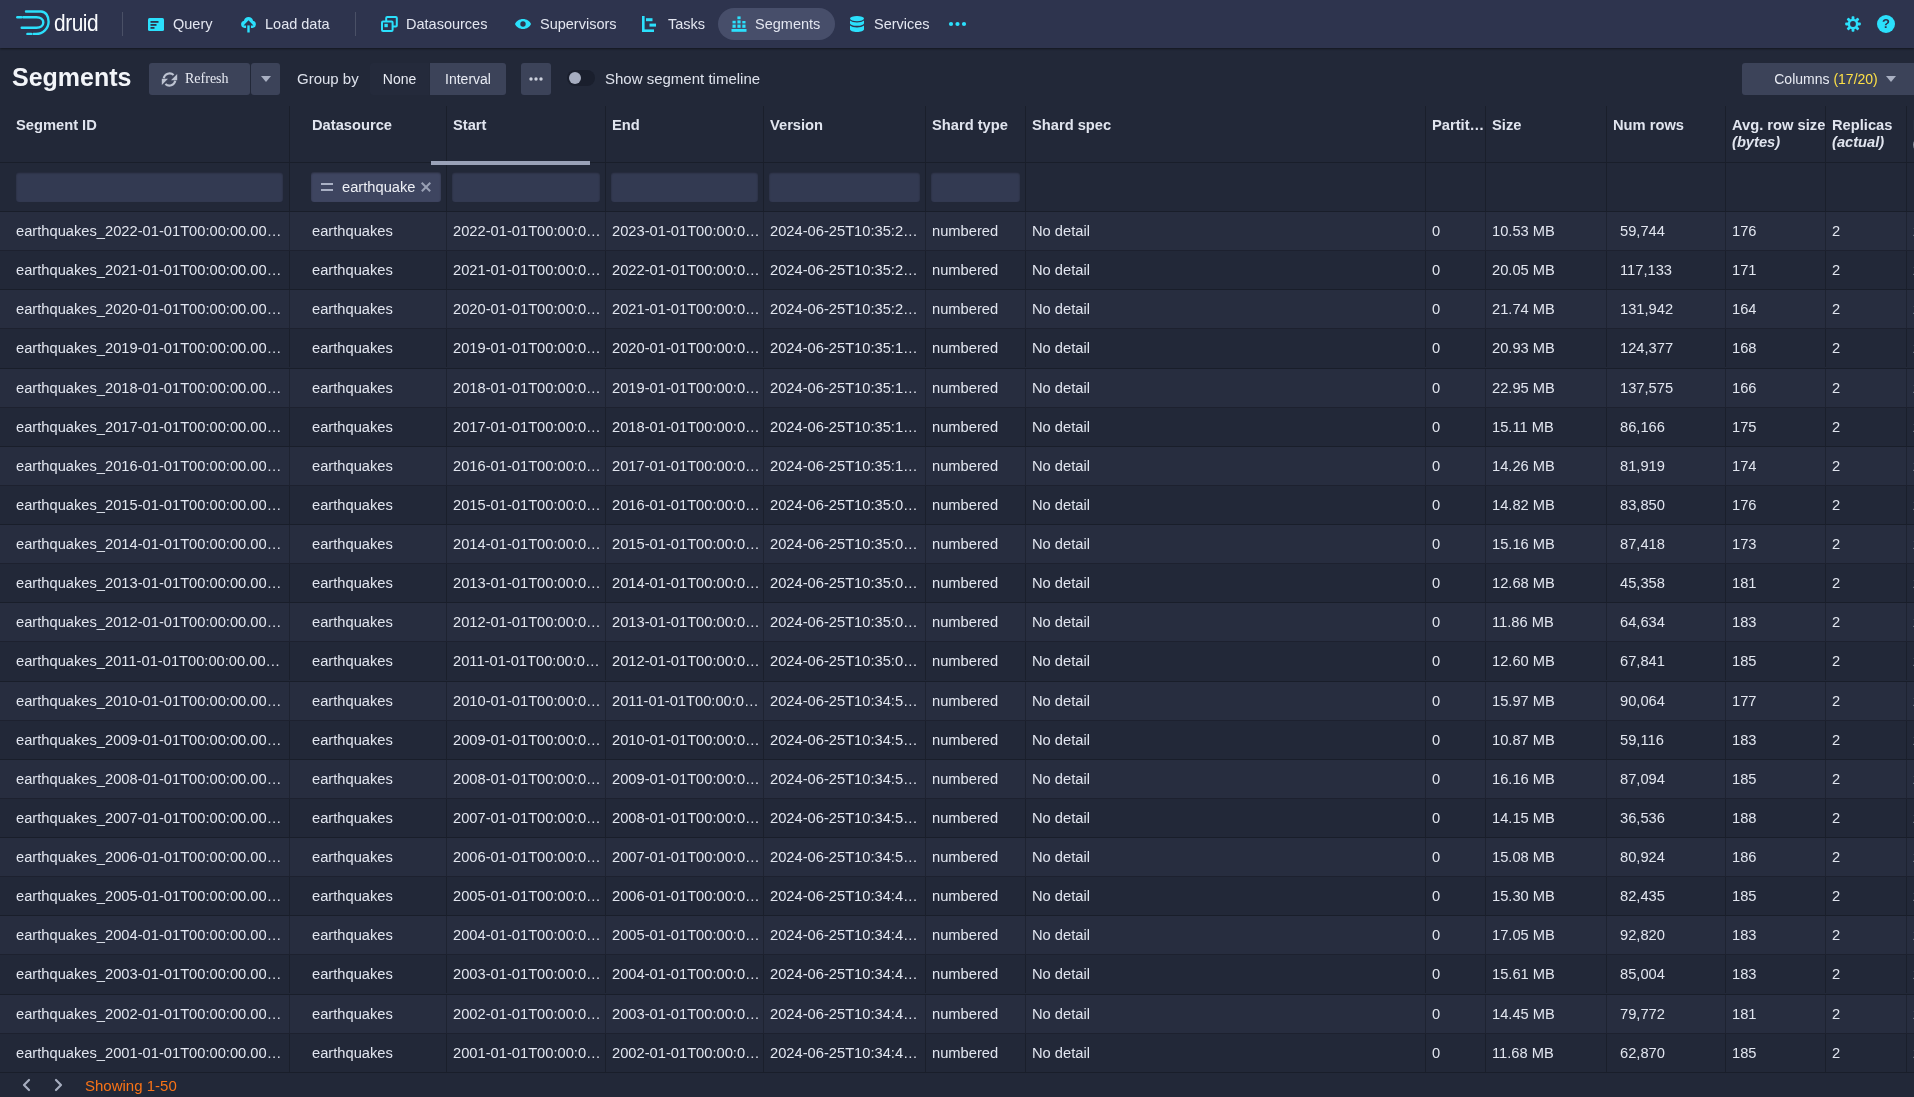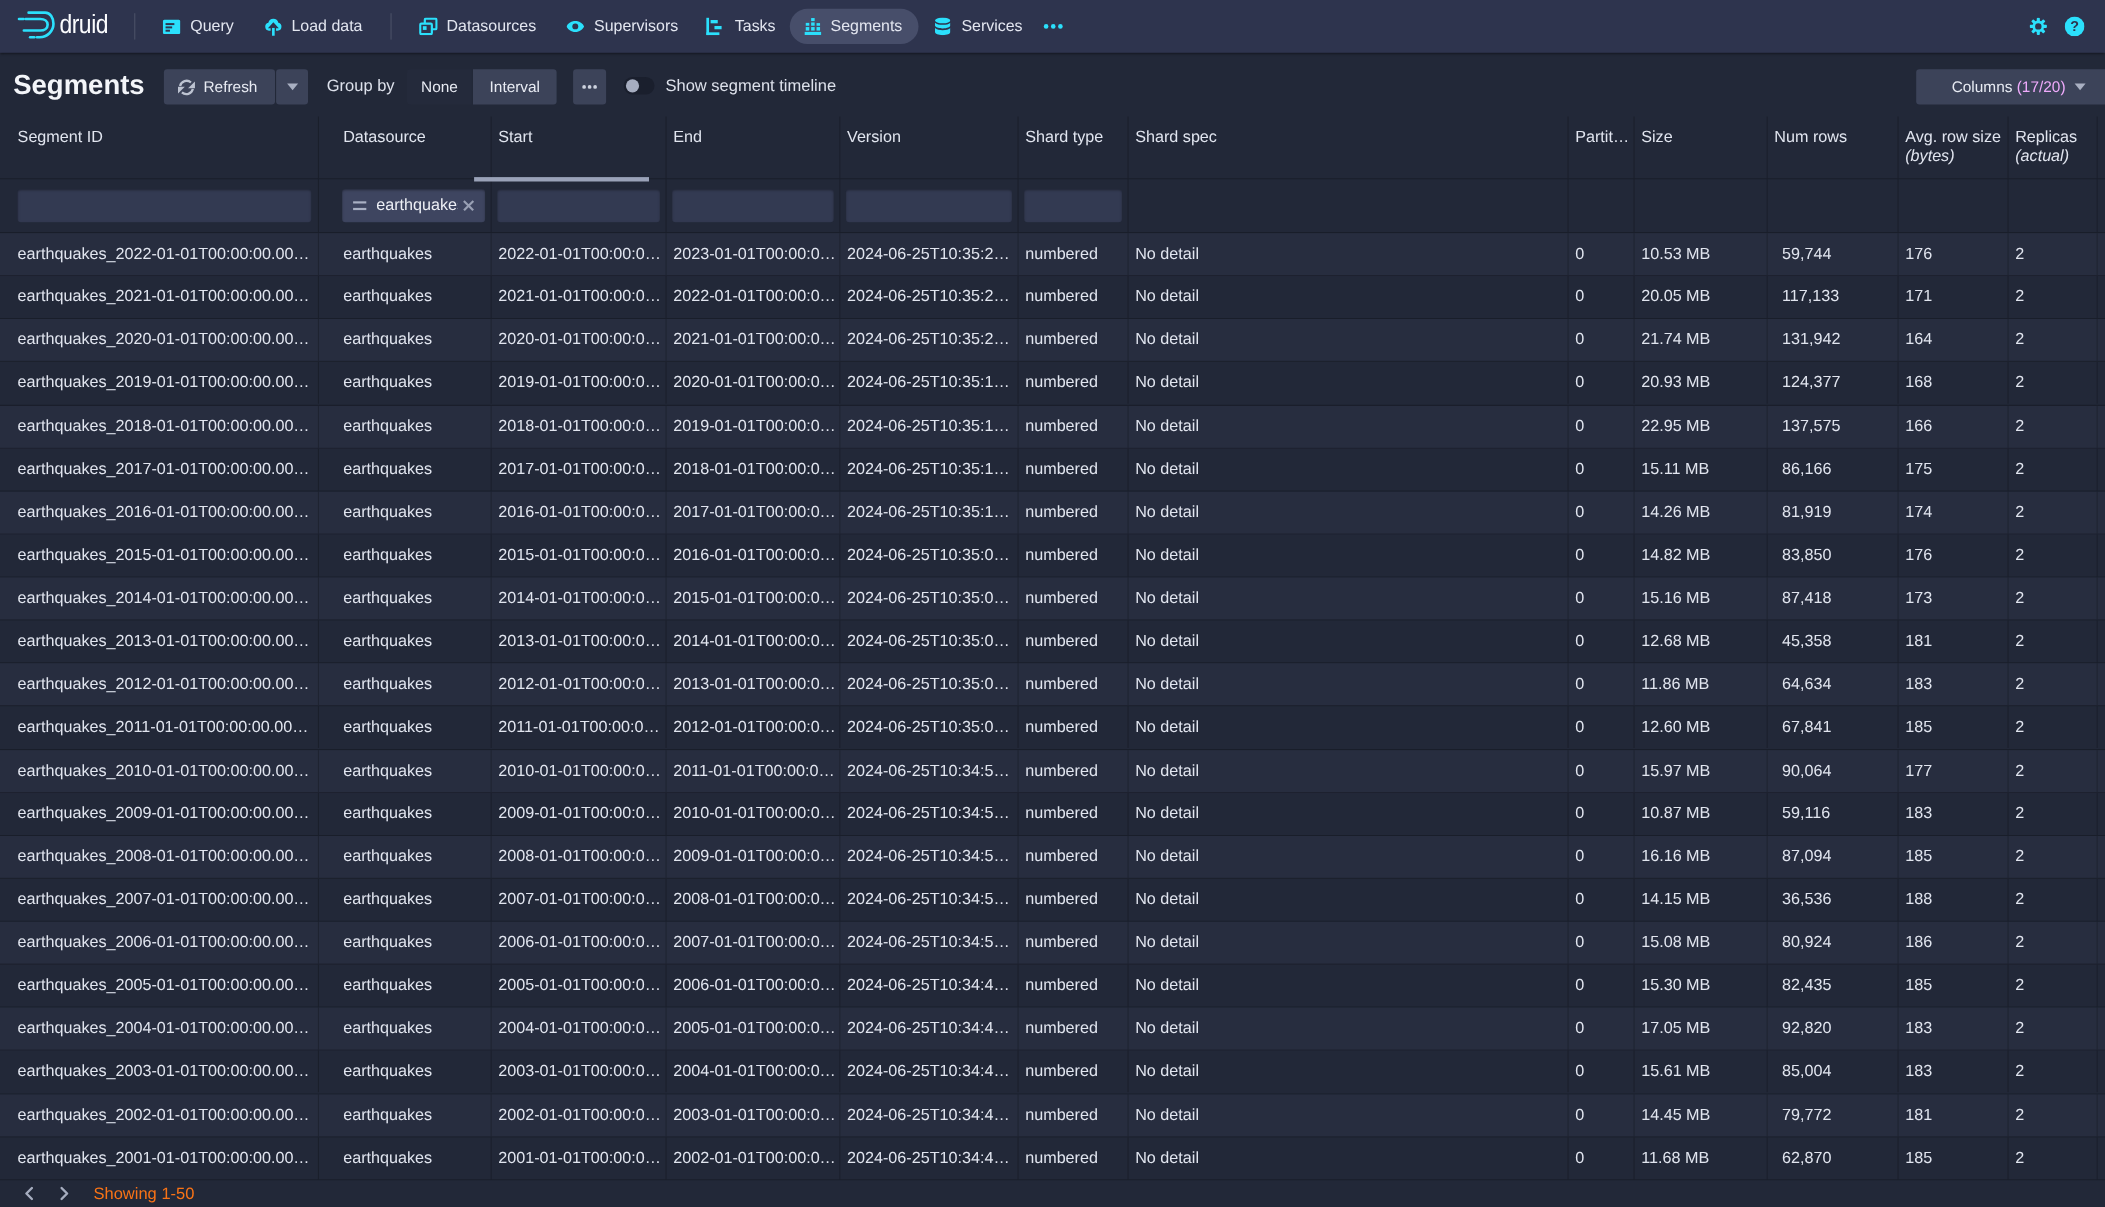--- a/index.html
+++ b/index.html
@@ -25,21 +25,21 @@
 
 .tbl { position:absolute; left:0; top:106px; width:1914px; }
 .trow { display:flex; width:2014px; }
 .cell { flex:none; border-right:1px solid rgba(0,0,0,0.22);
   overflow:hidden; white-space:nowrap; color:#e1e5ef; font-size:14.7px; }
 .c1{width:290px;} .c2{width:141px;margin-left:16px;} .c3{width:159px;} .c4{width:158px;}
 .c5{width:162px;} .c6{width:100px;} .c7{width:400px;} .c8{width:60px;}
 .c9{width:121px;} .c10{width:119px;} .c11{width:100px;} .c12{width:81px;}
 .c13{width:123px; border-right:none;}
 .hrow { height:57px; border-bottom:1px solid rgba(0,0,0,0.25); }
-.hrow .cell { padding:11px 6px 0 6px; line-height:17px; }
+.hrow .cell { padding:11px 6px 0 6px; line-height:17px;font-weight:bold; }
 .hrow .c1 { padding-left:16px; }
 .frow { height:49px; border-bottom:1px solid rgba(0,0,0,0.25); }
 .frow .cell { padding-top:9px; }
 .drow { height:39.14px; border-bottom:1px solid rgba(0,0,0,0.25);
   align-items:center; }
 .drow .cell { line-height:38px; padding:0 6px; }
 .drow .c1 { padding-left:16px; }
 .drow .c10 { padding-left:13px; }
 .drow.odd { background:#272d3f; }
 .finput { height:30px; background:#333a52; border-radius:3px;
@@ -164,21 +164,21 @@
   <div class="nav-item" style="left:1877px">
       <svg width="18" height="18" viewBox="0 0 18 18">
         <circle cx="9" cy="9" r="9" fill="#2be0fc"></circle>
         <text x="9" y="13.4" text-anchor="middle" font-family="Liberation Sans, sans-serif" font-size="13" font-weight="bold" fill="#2e344e">?</text>
       </svg>
     </div>
 </div>
 
 <div class="ctrl">
   <div class="title">Segments</div>
-  <div class="btn" style="left:149px;width:101px;justify-content:flex-start;padding-left:12px;">
+  <div class="btn" style="left:149px;width:101px;justify-content:flex-start;padding-left:12px;font-family:Liberation Serif, serif;">
     <span style="margin-right:7px;display:flex">
         <svg width="17" height="17" viewBox="0 0 17 17">
           <g fill="none" stroke="#bdc3d1" stroke-width="2.1">
             <path d="M2.7 7.2 A6 6 0 0 1 12.6 4.0"></path>
             <path d="M14.3 9.8 A6 6 0 0 1 4.4 13.0"></path>
           </g>
           <polygon points="16.2,3.0 16.2,9.2 10.0,9.2" fill="#bdc3d1"></polygon>
           <polygon points="0.8,14.0 0.8,7.8 7.0,7.8" fill="#bdc3d1"></polygon>
         </svg>
       </span>Refresh</div>
@@ -190,21 +190,21 @@
   <div class="btn" style="left:430px;width:76px;border-radius:0 3px 3px 0;">Interval</div>
   <div class="btn" style="left:521px;width:30px;">
       <svg width="14" height="4" viewBox="0 0 14 4">
         <circle cx="2" cy="2" r="1.7" fill="#cdd2de"></circle>
         <circle cx="7" cy="2" r="1.7" fill="#cdd2de"></circle>
         <circle cx="12" cy="2" r="1.7" fill="#cdd2de"></circle>
       </svg>
     </div>
   <div class="switch"></div>
   <div class="grouplbl" style="left:605px;">Show segment timeline</div>
-  <div class="btn" style="left:1742px;width:186px;">Columns&nbsp;<span style="color:#f0abfc">(17/20)</span>
+  <div class="btn" style="left:1742px;width:186px;">Columns&nbsp;<span style="color:#fde047">(17/20)</span>
     <span class="caret" style="margin-left:8px"></span></div>
 </div>
 
 <div class="tbl" id="tbl">
 <div class="trow hrow">
       <div class="cell c1">Segment ID</div>
       <div class="cell c2">Datasource</div>
       <div class="cell c3">Start</div>
       <div class="cell c4">End</div>
       <div class="cell c5">Version</div>

